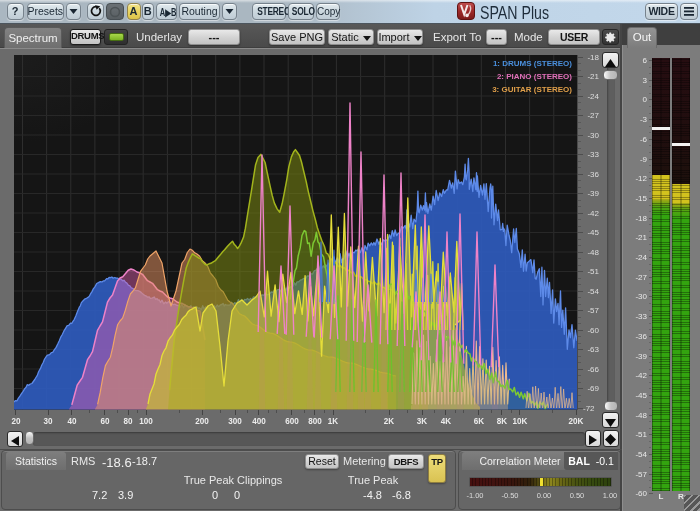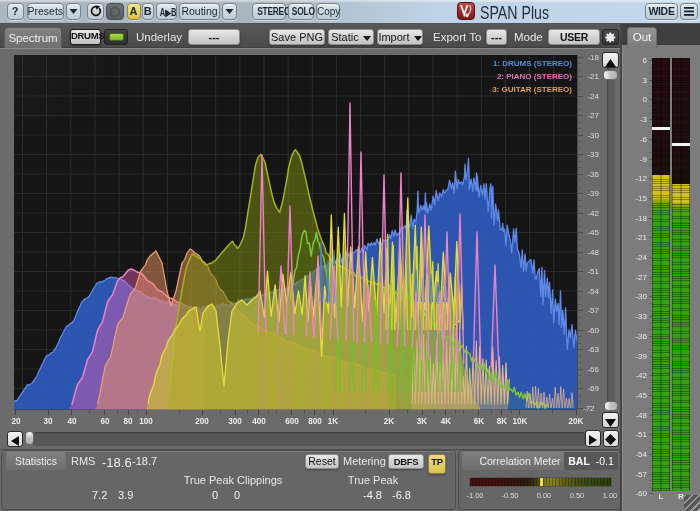--- a/index.html
+++ b/index.html
@@ -325,21 +325,21 @@
 </div>
 </div>
 <div class="abs" style="left:1px;top:450px;width:455px;height:60px;background:#666;border:1px solid #4d4d4d;border-radius:4px;box-shadow:inset 0 1px 0 #7e7e7e">
 <div class="abs" style="left:4px;top:1px;width:60px;height:18px;background:linear-gradient(180deg,#7e7e7e,#6e6e6e);border-radius:3px 3px 0 0;color:#efefef;font-size:10.5px;text-align:center;line-height:18px">Statistics</div>
 <div class="abs" style="left:69px;top:4px;color:#e8e8e8;font-size:11px">RMS</div>
 <div class="abs" style="left:100px;top:4px;color:#f0f0f0;font-size:13px">-18.6</div>
 <div class="abs" style="left:130px;top:4px;color:#f0f0f0;font-size:11px">-18.7</div>
 <div class="btn2" style="left:303px;top:3px;width:34px;height:15px;line-height:13px;font-size:10.5px">Reset</div>
 <div class="abs" style="left:341px;top:4px;color:#e8e8e8;font-size:11px">Metering</div>
 <div class="btn2 bcond" style="left:386px;top:3px;width:36px;height:15px;line-height:13px;font-size:9.5px">DBFS</div>
-<div class="btn2 bcond" style="left:426px;top:3px;width:18px;height:20px;line-height:13px;font-size:9.5px;background:linear-gradient(180deg,#eedd7a,#d9c252);border-color:#8f7e40">TP</div>
+<div class="btn2 bcond" style="left:426px;top:3px;width:18px;height:29px;line-height:13px;font-size:9.5px;background:linear-gradient(180deg,#eedd7a,#d9c252);border-color:#8f7e40">TP</div>
 <div class="abs" style="left:90px;top:38px;color:#f2f2f2;font-size:11px">7.2</div>
 <div class="abs" style="left:116px;top:38px;color:#f2f2f2;font-size:11px">3.9</div>
 <div class="abs" style="left:160px;top:23px;width:142px;text-align:center;color:#e8e8e8;font-size:11px">True Peak Clippings</div>
 <div class="abs" style="left:210px;top:38px;color:#f2f2f2;font-size:11px">0</div>
 <div class="abs" style="left:232px;top:38px;color:#f2f2f2;font-size:11px">0</div>
 <div class="abs" style="left:301px;top:23px;width:140px;text-align:center;color:#e8e8e8;font-size:11px">True Peak</div>
 <div class="abs" style="left:361px;top:38px;color:#f2f2f2;font-size:11px">-4.8</div>
 <div class="abs" style="left:390px;top:38px;color:#f2f2f2;font-size:11px">-6.8</div>
 </div>
 <div class="abs" style="left:458px;top:450px;width:163px;height:60px;background:#666;border:1px solid #4d4d4d;border-radius:4px;box-shadow:inset 0 1px 0 #7e7e7e">

